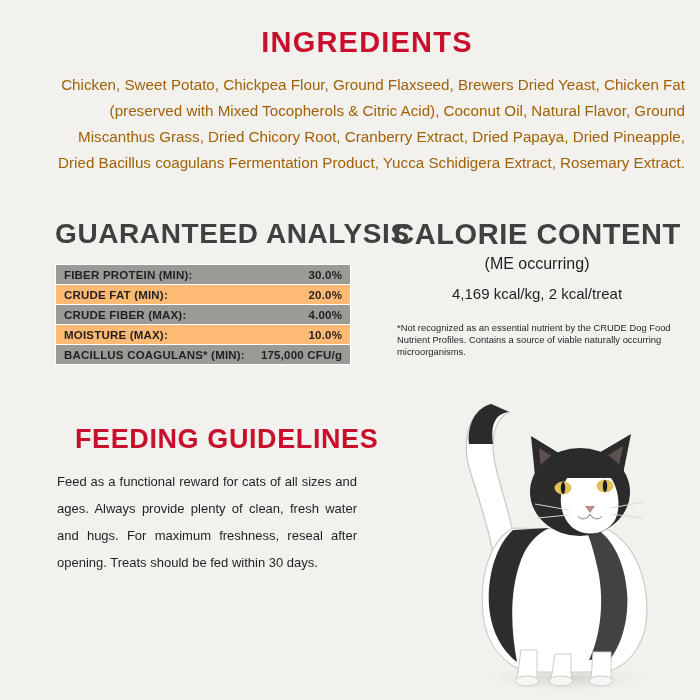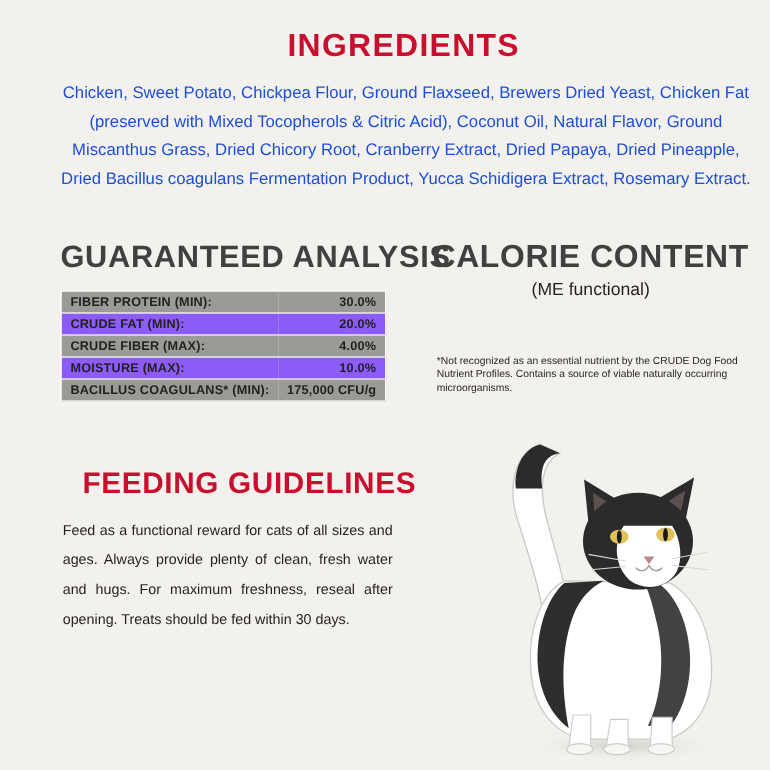--- a/index.html
+++ b/index.html
@@ -28,22 +28,22 @@
     font-weight: bold;
     letter-spacing: 1.2px;
     color: #c8102e;
   }
   .ingredients-body {
     position: absolute;
     left: 36px; top: 72px;
     width: 632px;
     font-size: 15.2px;
     line-height: 26px;
-    color: #1d4ed8;
-    text-align: center;
+    color: #a16207;
+    text-align: right;
   }
 
   
   .ga-title {
     position: absolute;
     left: 38px; top: 218px;
     font-family: "Liberation Sans Narrow", "Liberation Sans", sans-serif;
     font-size: 28px;
     font-weight: bold;
     letter-spacing: 0.6px;
@@ -60,21 +60,21 @@
     font-family: "Liberation Sans Narrow", "Liberation Sans", sans-serif;
     font-size: 11.5px;
     font-weight: bold;
     letter-spacing: 0.2px;
     color: #231f20;
     padding: 4px 8px 3px 8px;
     border-bottom: 1px solid #ffffff;
     white-space: nowrap;
   }
   .ga-table tr.alt td { background: #9a9a96; }
-  .ga-table tr.norm td { background: #8b5cf6; }
+  .ga-table tr.norm td { background: #fdba74; }
   .ga-table td.val { text-align: right; }
 
   
   .cal-title {
     position: absolute;
     left: 360px; top: 218px;
     width: 320px;
     text-align: center;
     font-family: "Liberation Sans Narrow", "Liberation Sans", sans-serif;
     font-size: 29px;
@@ -165,21 +165,22 @@
         <td class="val">10.0%</td>
       </tr>
       <tr class="alt">
         <td>BACILLUS COAGULANS* (MIN):</td>
         <td class="val">175,000 CFU/g</td>
       </tr>
     </tbody>
   </table>
 
   <div class="cal-title">CALORIE CONTENT</div>
-  <div class="cal-sub">(ME functional)</div>
+  <div class="cal-sub">(ME occurring)</div>
+  <div class="cal-value">4,169 kcal/kg, 2 kcal/treat</div>
   <div class="cal-note">*Not recognized as an essential nutrient by the CRUDE Dog Food Nutrient Profiles. Contains a source of viable naturally occurring microorganisms.</div>
 
   <div class="fg-title">FEEDING GUIDELINES</div>
   <div class="fg-body">Feed as a functional reward for cats of all sizes and ages. Always provide plenty of clean, fresh water and hugs. For maximum freshness, reseal after opening. Treats should be fed within 30 days.</div>
 
   <div class="cat-wrap">
     <svg width="300" height="322" viewBox="0 0 300 322" xmlns="http://www.w3.org/2000/svg">
       <defs>
         <radialGradient id="shadowGrad" cx="50%" cy="50%" r="50%">
           <stop offset="0%" stop-color="#c9c8c3" stop-opacity="0.85"></stop>

